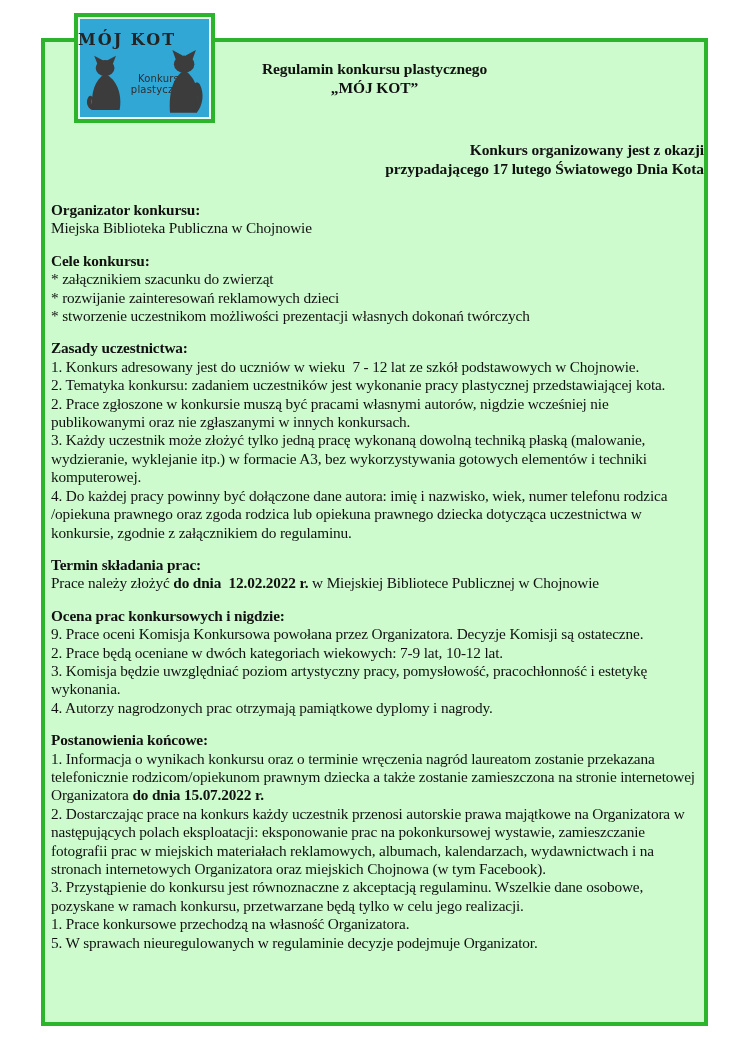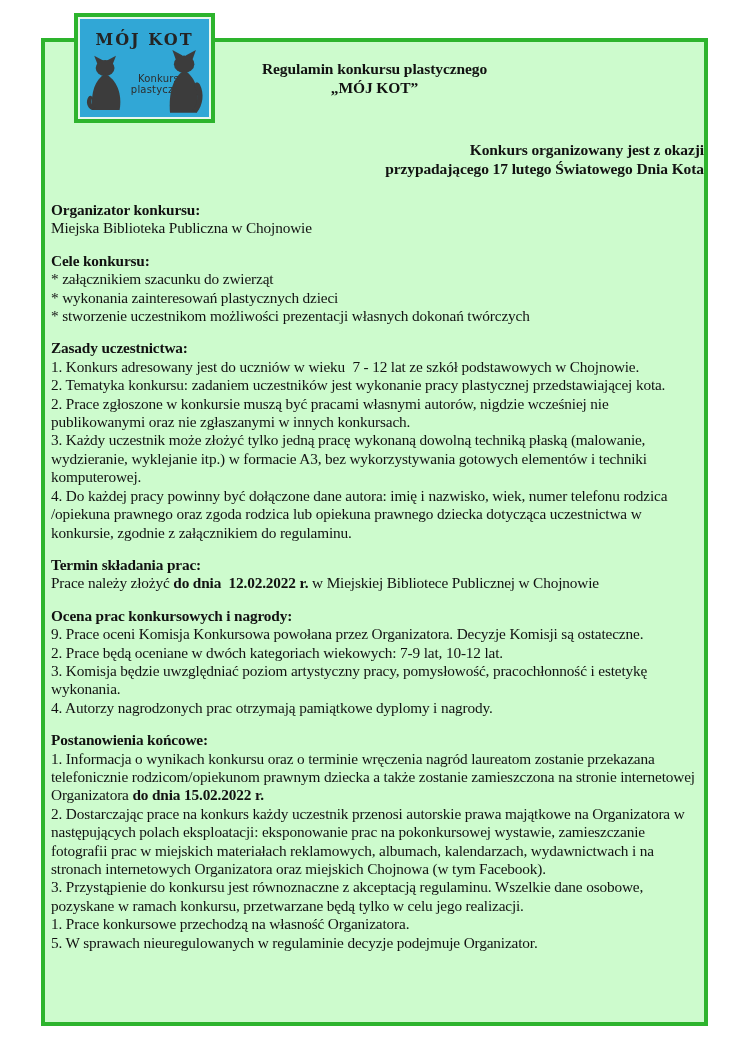--- a/index.html
+++ b/index.html
@@ -42,21 +42,21 @@
 
   
   .logo{
     position:absolute;left:74px;top:13px;width:141px;height:110px;
     background:var(--logo-bg);
     border:4px solid var(--page-border);
     box-shadow:inset 0 0 0 2px #e9f7ee;
     z-index:5;
   }
   .logo-title{
-    margin-top:13px;text-align:center;
+    margin-top:13px;
     font-family:"DejaVu Serif","Liberation Serif",serif;
     font-weight:bold;font-size:16px;letter-spacing:2px;color:#242424;
   }
   .logo-subtitle{
     position:absolute;left:32px;right:4px;top:56px;text-align:center;
     font-family:"DejaVu Sans","Liberation Sans",sans-serif;
     font-size:10px;color:#2e2e2e;letter-spacing:0.2px;
   }
   .cat{position:absolute;color:var(--cat-color);}
   .cat-left{left:7px;bottom:6px;width:46px;height:58px;}
@@ -75,45 +75,45 @@
     <p class="title-line">przypadającego 17 lutego Światowego Dnia Kota</p>
   </div>
   <div class="doc-body">
       <div class="section">
         <p class="heading">Organizator konkursu:</p>
         <p class="para"><span>Miejska Biblioteka Publiczna w Chojnowie</span></p>
       </div>
       <div class="section">
         <p class="heading">Cele konkursu:</p>
         <p class="para"><span>* załącznikiem szacunku do zwierząt</span></p>
-        <p class="para"><span>* wykonania zainteresowań plastycznych dzieci</span></p>
+        <p class="para"><span>* rozwijanie zainteresowań reklamowych dzieci</span></p>
         <p class="para"><span>* stworzenie uczestnikom możliwości prezentacji własnych dokonań twórczych</span></p>
       </div>
       <div class="section">
         <p class="heading">Zasady uczestnictwa:</p>
         <p class="para"><span>1. Konkurs adresowany jest do uczniów w wieku  7 - 12 lat ze szkół podstawowych w Chojnowie.</span></p>
         <p class="para"><span>2. Tematyka konkursu: zadaniem uczestników jest wykonanie pracy plastycznej przedstawiającej kota.</span></p>
         <p class="para"><span>2. Prace zgłoszone w konkursie muszą być pracami własnymi autorów, nigdzie wcześniej nie publikowanymi oraz nie zgłaszanymi w innych konkursach.</span></p>
         <p class="para"><span>3. Każdy uczestnik może złożyć tylko jedną pracę wykonaną dowolną techniką płaską (malowanie, wydzieranie, wyklejanie itp.) w formacie A3, bez wykorzystywania gotowych elementów i techniki komputerowej.</span></p>
         <p class="para"><span>4. Do każdej pracy powinny być dołączone dane autora: imię i nazwisko, wiek, numer telefonu rodzica /opiekuna prawnego oraz zgoda rodzica lub opiekuna prawnego dziecka dotycząca uczestnictwa w konkursie, zgodnie z załącznikiem do regulaminu.</span></p>
       </div>
       <div class="section">
         <p class="heading">Termin składania prac:</p>
         <p class="para"><span>Prace należy złożyć </span><span class="b">do dnia  12.02.2022 r.</span><span> w Miejskiej Bibliotece Publicznej w Chojnowie</span></p>
       </div>
       <div class="section">
-        <p class="heading">Ocena prac konkursowych i nagrody:</p>
+        <p class="heading">Ocena prac konkursowych i nigdzie:</p>
         <p class="para"><span>9. Prace oceni Komisja Konkursowa powołana przez Organizatora. Decyzje Komisji są ostateczne.</span></p>
         <p class="para"><span>2. Prace będą oceniane w dwóch kategoriach wiekowych: 7-9 lat, 10-12 lat.</span></p>
         <p class="para"><span>3. Komisja będzie uwzględniać poziom artystyczny pracy, pomysłowość, pracochłonność i estetykę wykonania.</span></p>
         <p class="para"><span>4. Autorzy nagrodzonych prac otrzymają pamiątkowe dyplomy i nagrody.</span></p>
       </div>
       <div class="section">
         <p class="heading">Postanowienia końcowe:</p>
-        <p class="para"><span>1. Informacja o wynikach konkursu oraz o terminie wręczenia nagród laureatom zostanie przekazana telefonicznie rodzicom/opiekunom prawnym dziecka a także zostanie zamieszczona na stronie internetowej Organizatora </span><span class="b">do dnia 15.02.2022 r.</span></p>
+        <p class="para"><span>1. Informacja o wynikach konkursu oraz o terminie wręczenia nagród laureatom zostanie przekazana telefonicznie rodzicom/opiekunom prawnym dziecka a także zostanie zamieszczona na stronie internetowej Organizatora </span><span class="b">do dnia 15.07.2022 r.</span></p>
         <p class="para"><span>2. Dostarczając prace na konkurs każdy uczestnik przenosi autorskie prawa majątkowe na Organizatora w następujących polach eksploatacji: eksponowanie prac na pokonkursowej wystawie, zamieszczanie fotografii prac w miejskich materiałach reklamowych, albumach, kalendarzach, wydawnictwach i na stronach internetowych Organizatora oraz miejskich Chojnowa (w tym Facebook).</span></p>
         <p class="para"><span>3. Przystąpienie do konkursu jest równoznaczne z akceptacją regulaminu. Wszelkie dane osobowe, pozyskane w ramach konkursu, przetwarzane będą tylko w celu jego realizacji.</span></p>
         <p class="para"><span>1. Prace konkursowe przechodzą na własność Organizatora.</span></p>
         <p class="para"><span>5. W sprawach nieuregulowanych w regulaminie decyzje podejmuje Organizator.</span></p>
       </div>
     </div>
 </div>
 
 <div class="logo">
   <div class="logo-title">MÓJ KOT</div>

